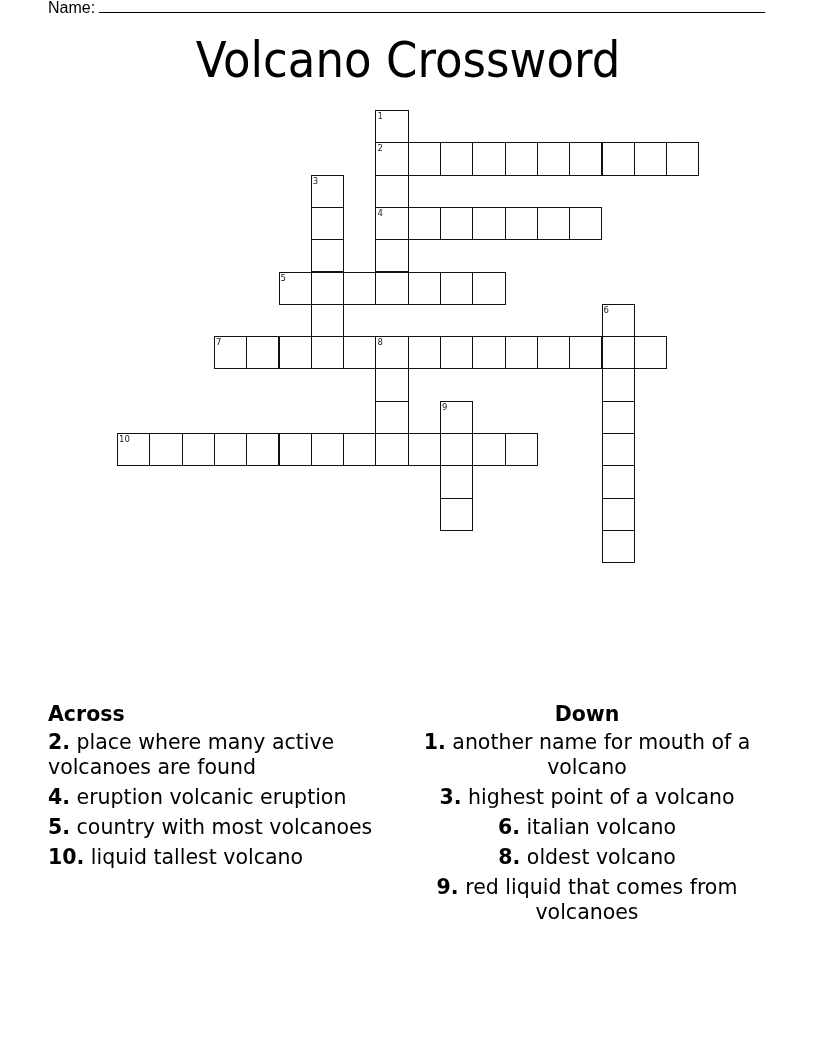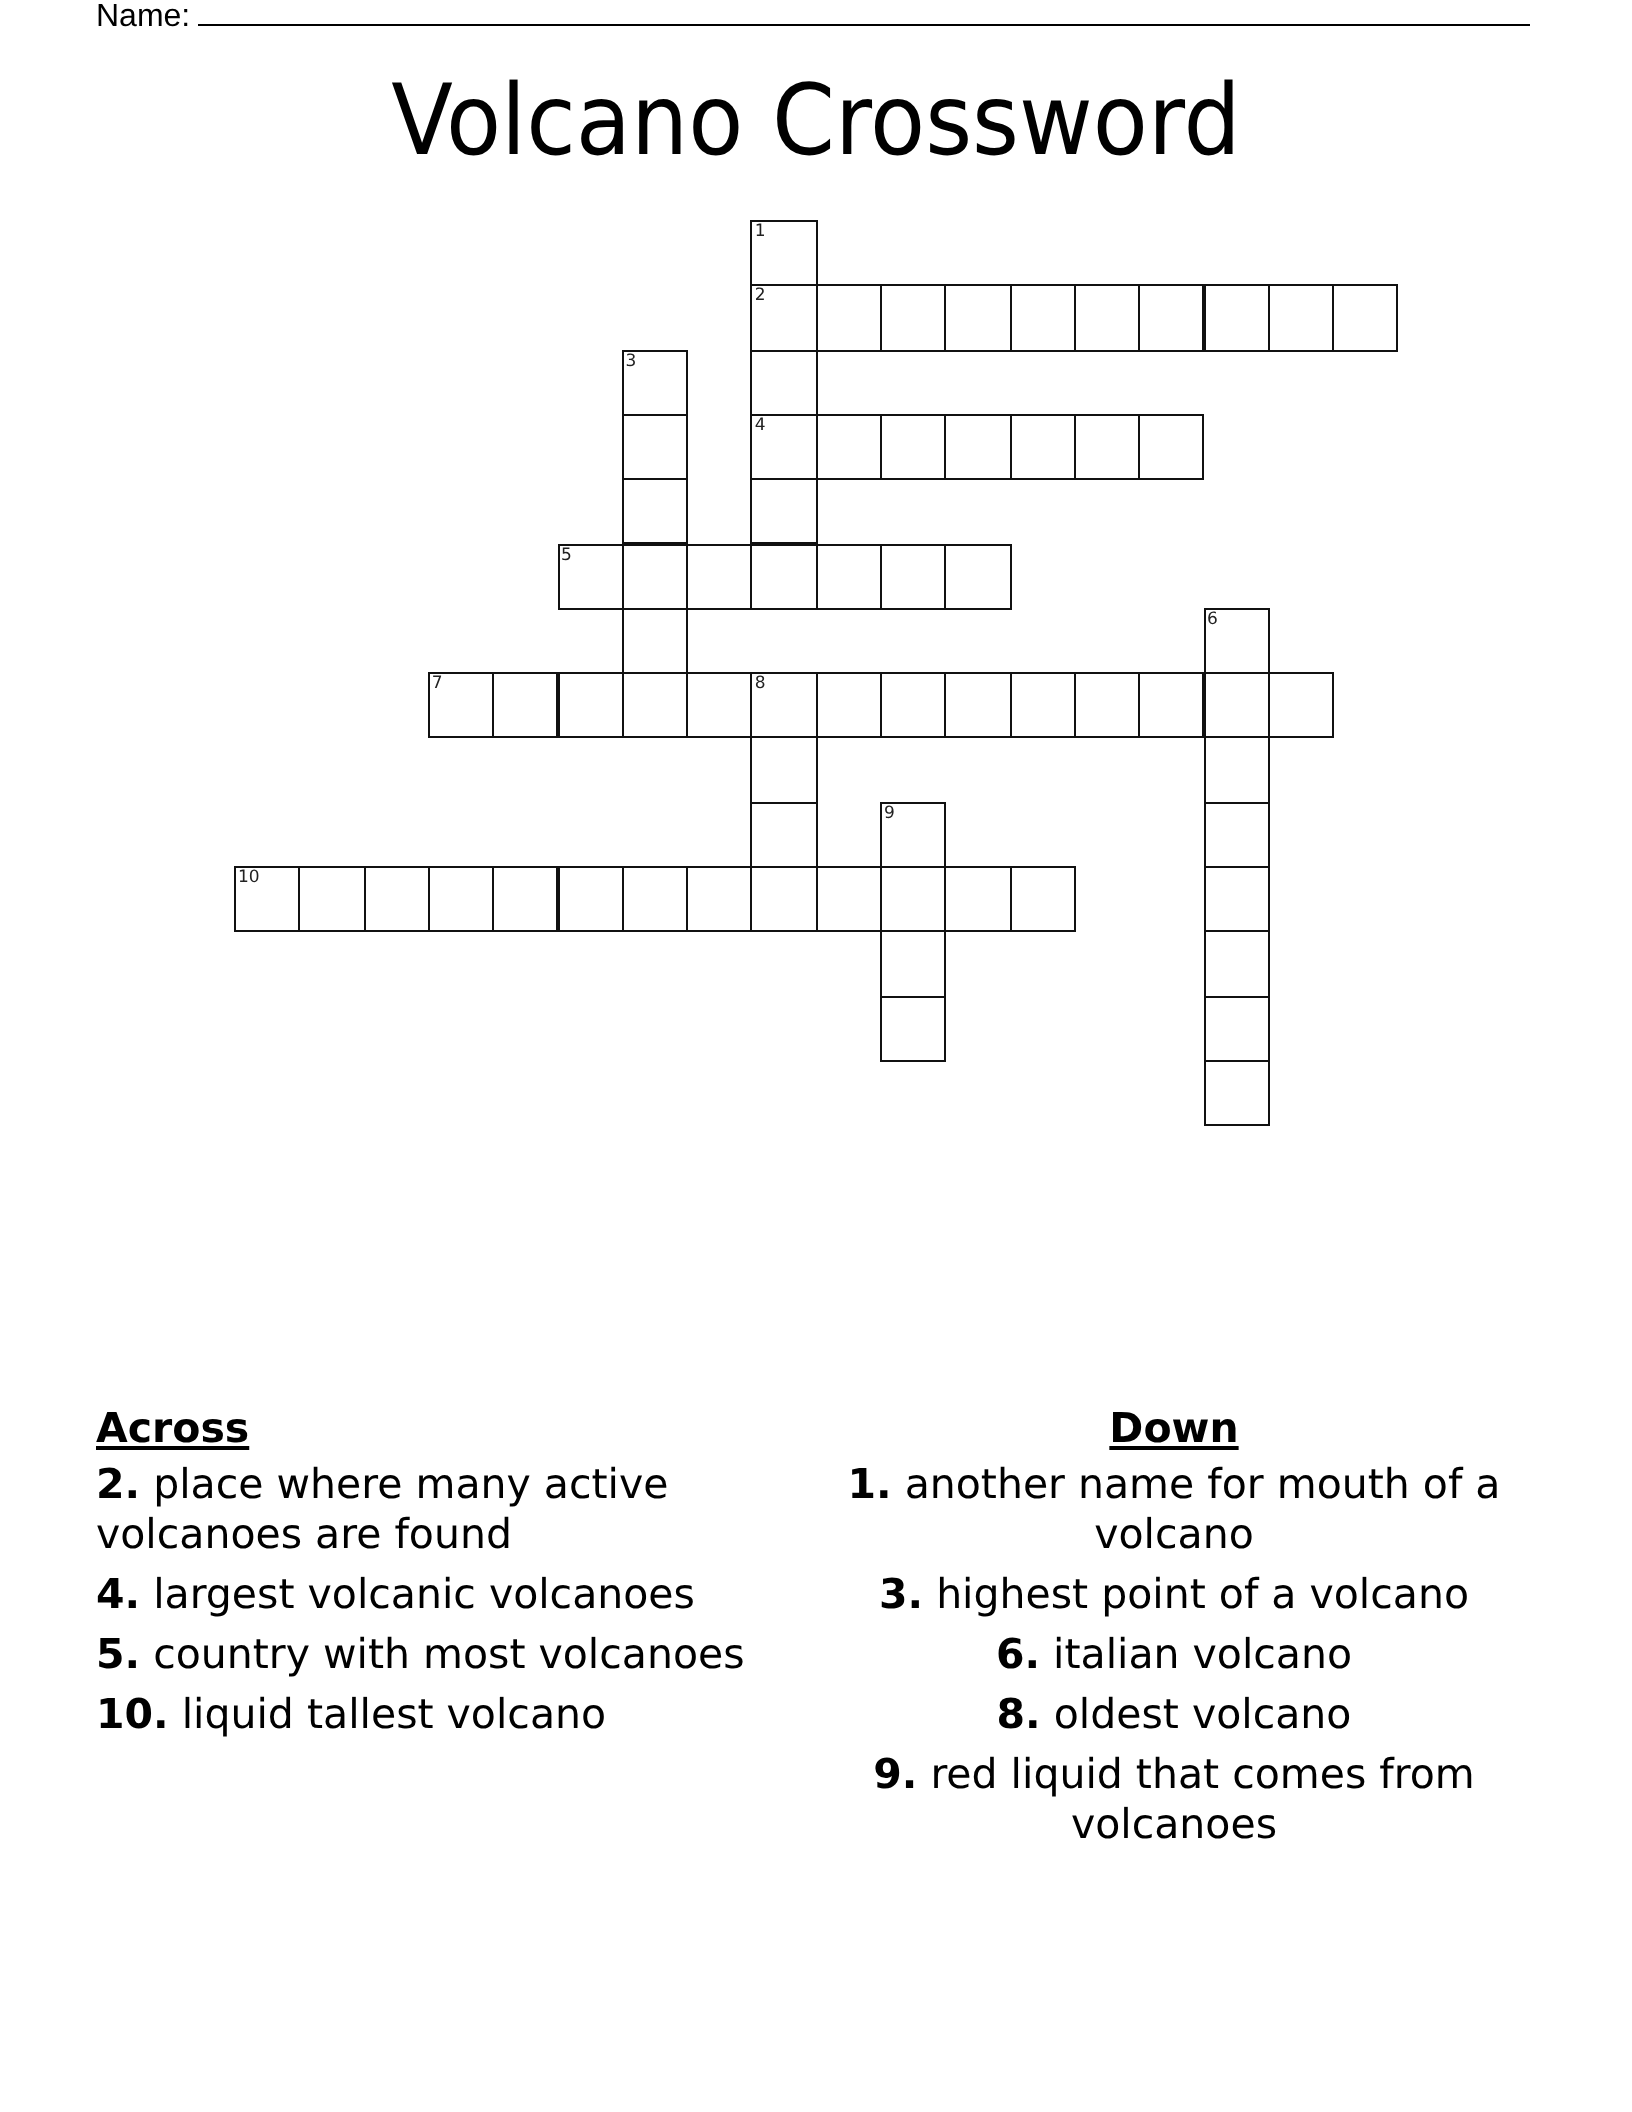--- a/index.html
+++ b/index.html
@@ -6,21 +6,21 @@
   body { width:816px; height:1056px; position:relative; overflow:hidden; color:#000; }
   .name-line { position:absolute; left:48px; top:-2px; font-family:"Liberation Sans", sans-serif; font-size:16px; white-space:nowrap; }
   .name-line .line { display:inline-block; width:666px; border-bottom:1px solid #000; height:14px; vertical-align:baseline; margin-left:4px; }
   .title { position:absolute; left:0; width:816px; top:32px; text-align:center; font-family:"DejaVu Sans", sans-serif; font-size:49px; letter-spacing:0px; transform:scaleX(0.92); }
   .grid { position:absolute; left:0; top:0; width:816px; height:600px; }
   .cell { position:absolute; box-sizing:border-box; width:33.3px; height:33.3px; border:1.5px solid #111; background:#fff; }
   .cell .num { position:absolute; left:1px; top:0px; font-family:"DejaVu Sans", sans-serif; font-size:8.5px; line-height:10px; color:#222; }
   .clues { position:absolute; top:702px; font-family:"DejaVu Sans", sans-serif; font-size:20.5px; line-height:25px; }
   .clues.across { left:48px; width:340px; }
   .clues.down { left:412px; width:350px;text-align:center; }
-  .clues h3 { margin:0 0 3px 0; font-size:20.5px; font-weight:bold; text-decoration:underline; line-height:25px; }
+  .clues h3 { margin:0 0 3px 0; font-size:20.5px; font-weight:bold; line-height:25px; }
   .clue { margin:0 0 5px 0; }
   .clue b { font-weight:bold; }
 </style>
 </head>
 <body>
 
 <div class="name-line">
   <span>Name:</span><span class="line"></span>
 </div>
 
@@ -115,21 +115,21 @@
     <div class="cell" style="left: 310.8px; top: 433px;"></div>
     <div class="cell" style="left: 343.1px; top: 433px;"></div>
     <div class="cell" style="left: 407.7px; top: 433px;"></div>
     <div class="cell" style="left: 472.3px; top: 433px;"></div>
     <div class="cell" style="left: 504.6px; top: 433px;"></div>
   </div>
 
 <div class="clues across">
   <h3>Across</h3>
   <div class="clue"><b>2.</b><span> place where many active volcanoes are found</span></div>
-  <div class="clue"><b>4.</b><span> largest volcanic volcanoes</span></div>
+  <div class="clue"><b>4.</b><span> eruption volcanic eruption</span></div>
   <div class="clue"><b>5.</b><span> country with most volcanoes</span></div>
   <div class="clue"><b>10.</b><span> liquid tallest volcano</span></div>
 </div>
 
 <div class="clues down">
   <h3>Down</h3>
   <div class="clue"><b>1.</b><span> another name for mouth of a volcano</span></div>
   <div class="clue"><b>3.</b><span> highest point of a volcano</span></div>
   <div class="clue"><b>6.</b><span> italian volcano</span></div>
   <div class="clue"><b>8.</b><span> oldest volcano</span></div>

